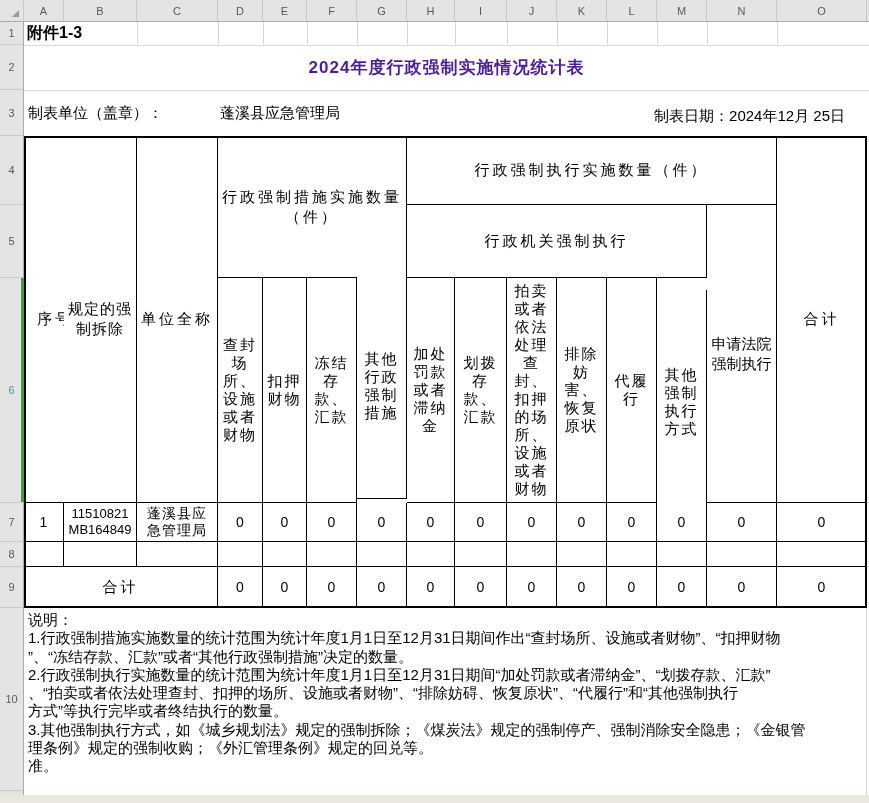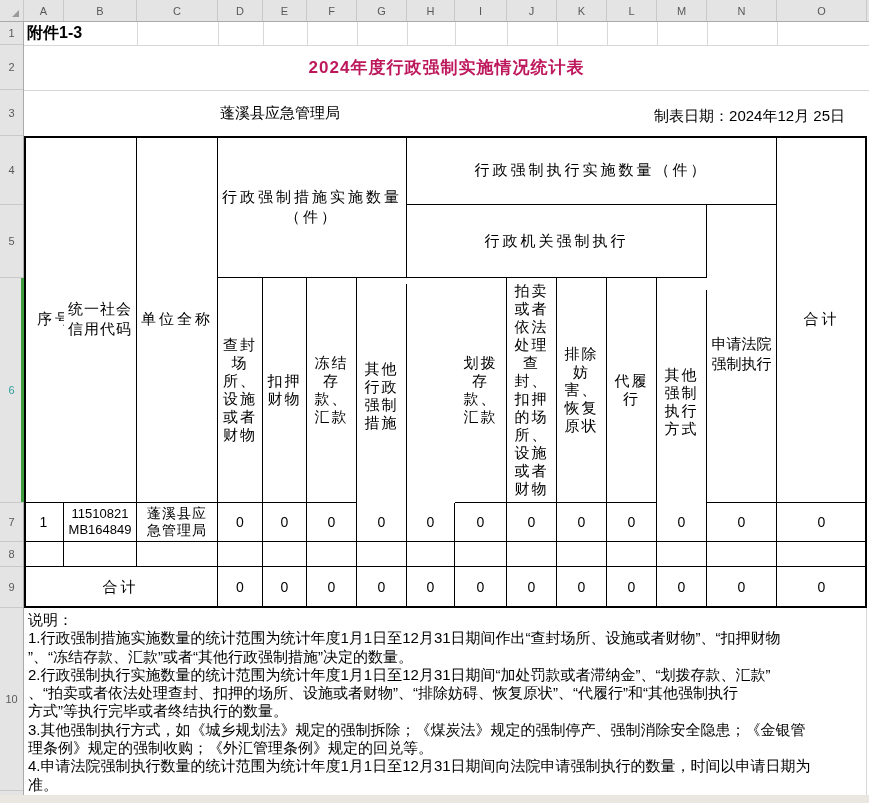--- a/index.html
+++ b/index.html
@@ -15,21 +15,21 @@
   .rowhdr .rcell{box-sizing:border-box;border-bottom:1px solid #c9c9c9;color:#595959;font-size:11px;display:flex;align-items:center;justify-content:center;position:relative;}
   .rowhdr .sel{color:#2f9d9d;}
   .rowhdr .sel .bar{position:absolute;right:-1px;top:0;width:3px;height:100%;background:#3f9e3f;}
 
   
   .srow{position:absolute;display:flex;align-items:center;background:transparent;}
   .gline-h{position:absolute;height:1px;background:#d8d8d8;}
   .gline-v{position:absolute;width:1px;background:#d8d8d8;}
 
   .attach{font-size:16px;font-weight:bold;color:#000;}
-  .title{font-size:17px;font-weight:bold;color:#be185d;letter-spacing:1px;}
+  .title{font-size:17px;font-weight:bold;color:#4c1d95;letter-spacing:1px;}
   .meta{font-size:15px;color:#000;}
 
   
   .tbl{position:absolute;left:24px;top:136px;width:843px;height:472px;}
   .tbl .border-overlay{position:absolute;left:0;top:0;right:0;bottom:0;border:2px solid #000;box-sizing:border-box;pointer-events:none;}
   .cell{position:absolute;box-sizing:border-box;border-right:1px solid #000;border-bottom:1px solid #000;display:flex;flex-direction:column;align-items:center;justify-content:center;text-align:center;background:#fff;color:#000;}
   .hdr{font-size:15px;letter-spacing:3px;line-height:20px;}
   .nowrap{white-space:nowrap;}
   .sub .txt{width:36px;letter-spacing:2px;font-size:15px;line-height:18px;}
   .court .txt{width:62px;font-size:15px;line-height:20px;}
@@ -107,32 +107,35 @@
   <div class="gline-v" style="left:866px;top:608px;height:187px"></div>
 
   <div class="srow" style="left:27px;top:22px;height:23px">
     <span class="attach">附件1-3</span>
   </div>
 
   <div class="srow" style="left:24px;top:45px;width:845px;height:45px;justify-content:center">
     <span class="title">2024年度行政强制实施情况统计表</span>
   </div>
 
+  <div class="srow" style="left:28px;top:90px;height:46px">
+    <span class="meta">制表单位（盖章）：</span>
+  </div>
   <div class="srow" style="left:220px;top:90px;height:46px">
     <span class="meta">蓬溪县应急管理局</span>
   </div>
   <div class="srow" style="top:90px;height:53px;right:24px">
     <span class="meta">制表日期：2024年12月 25日</span>
   </div>
 
   <div class="tbl">
 
     <div class="cell hdr nowrap" style="left:0;top:0;width:63px;height:367px">序号</div>
     <div class="cell codehdr" style="left:40px;top:0;width:73px;height:367px">
-        <span class="txt">统一社会信用代码</span>
+        <span class="txt">规定的强制拆除</span>
       </div>
     <div class="cell hdr nowrap" style="left:113px;top:0;width:81px;height:367px">单位全称</div>
     <div class="cell hdr" style="left:194px;top:0;width:189px;height:142px">
       <div>行政强制措施实施数量</div>
       <div>（件）</div>
     </div>
     <div class="cell hdr" style="left:383px;top:0;width:370px;height:69px">行政强制执行实施数量（件）</div>
     <div class="cell hdr" style="left:753px;top:0;width:90px;height:367px">合计</div>
     <div class="cell hdr" style="left:383px;top:69px;width:300px;height:73px">行政机关强制执行</div>
     <div class="cell court" style="left:683px;top:69px;width:70px;height:298px">
@@ -141,22 +144,25 @@
 
     <div class="cell sub" style="left:194px;top:142px;width:45px;height:225px">
         <span class="txt">查封场所、设施或者财物</span>
       </div>
     <div class="cell sub" style="left:283px;top:142px;width:50px;height:225px">
         <span class="txt">冻结存款、汇款</span>
       </div>
     <div class="cell sub" style="left:239px;top:142px;width:44px;height:225px">
         <span class="txt">扣押财物</span>
       </div>
-    <div class="cell sub" style="left:333px;top:148px;width:50px;height:225px">
+    <div class="cell sub" style="left:333px;top:138px;width:50px;height:225px">
         <span class="txt">其他行政强制措施</span>
+      </div>
+    <div class="cell sub" style="left:383px;top:142px;width:48px;height:225px">
+        <span class="txt">加处罚款或者滞纳金</span>
       </div>
     <div class="cell sub" style="left:483px;top:142px;width:50px;height:225px">
         <span class="txt">拍卖或者依法处理查封、扣押的场所、设施或者财物</span>
       </div>
     <div class="cell sub" style="left:431px;top:142px;width:52px;height:225px">
         <span class="txt">划拨存款、汇款</span>
       </div>
     <div class="cell sub" style="left:533px;top:142px;width:50px;height:225px">
         <span class="txt">排除妨害、恢复原状</span>
       </div>
@@ -224,19 +230,18 @@
 
   <div class="notes">
     <div class="note-line">说明：</div>
     <div class="note-line">1.行政强制措施实施数量的统计范围为统计年度1月1日至12月31日期间作出“查封场所、设施或者财物”、“扣押财物</div>
     <div class="note-line">”、“冻结存款、汇款”或者“其他行政强制措施”决定的数量。</div>
     <div class="note-line">2.行政强制执行实施数量的统计范围为统计年度1月1日至12月31日期间“加处罚款或者滞纳金”、“划拨存款、汇款”</div>
     <div class="note-line">、“拍卖或者依法处理查封、扣押的场所、设施或者财物”、“排除妨碍、恢复原状”、“代履行”和“其他强制执行</div>
     <div class="note-line">方式”等执行完毕或者终结执行的数量。</div>
     <div class="note-line">3.其他强制执行方式，如《城乡规划法》规定的强制拆除；《煤炭法》规定的强制停产、强制消除安全隐患；《金银管</div>
     <div class="note-line">理条例》规定的强制收购；《外汇管理条例》规定的回兑等。</div>
-    <div class="note-line">4.申请法院强制执行数量的统计范围为统计年度1月1日至12月31日期间向法院申请强制执行的数量，时间以申请日期为</div>
     <div class="note-line">准。</div>
   </div>
 
   <div class="bottom-band"></div>
 
 </div>
 
 </body></html>

